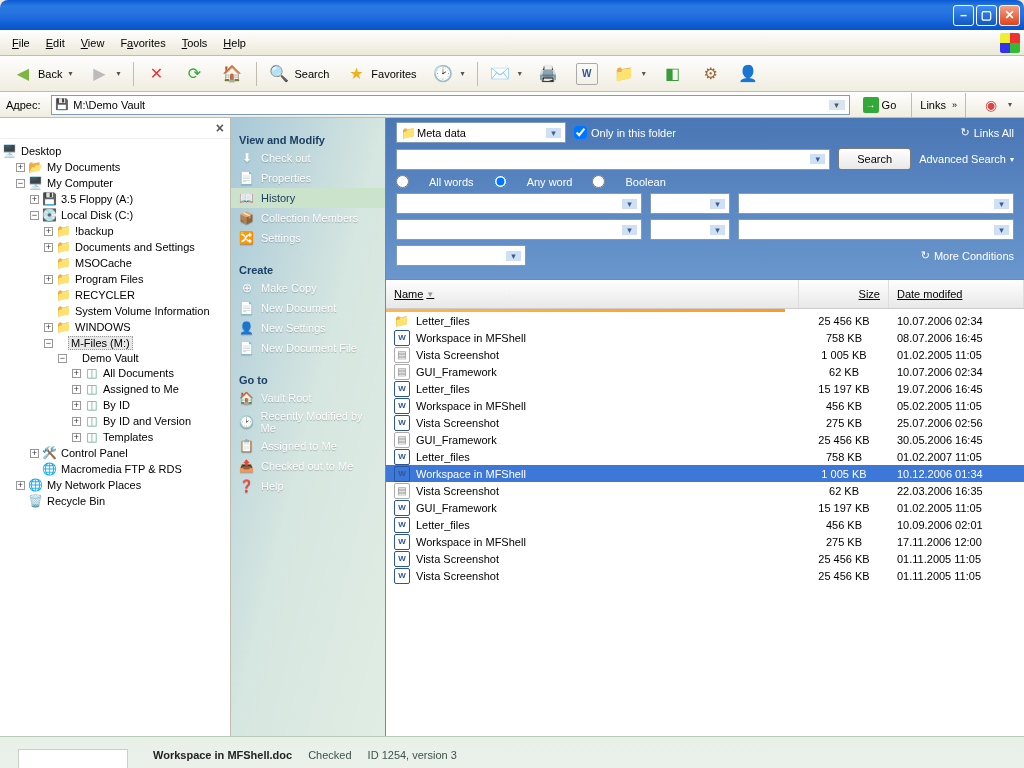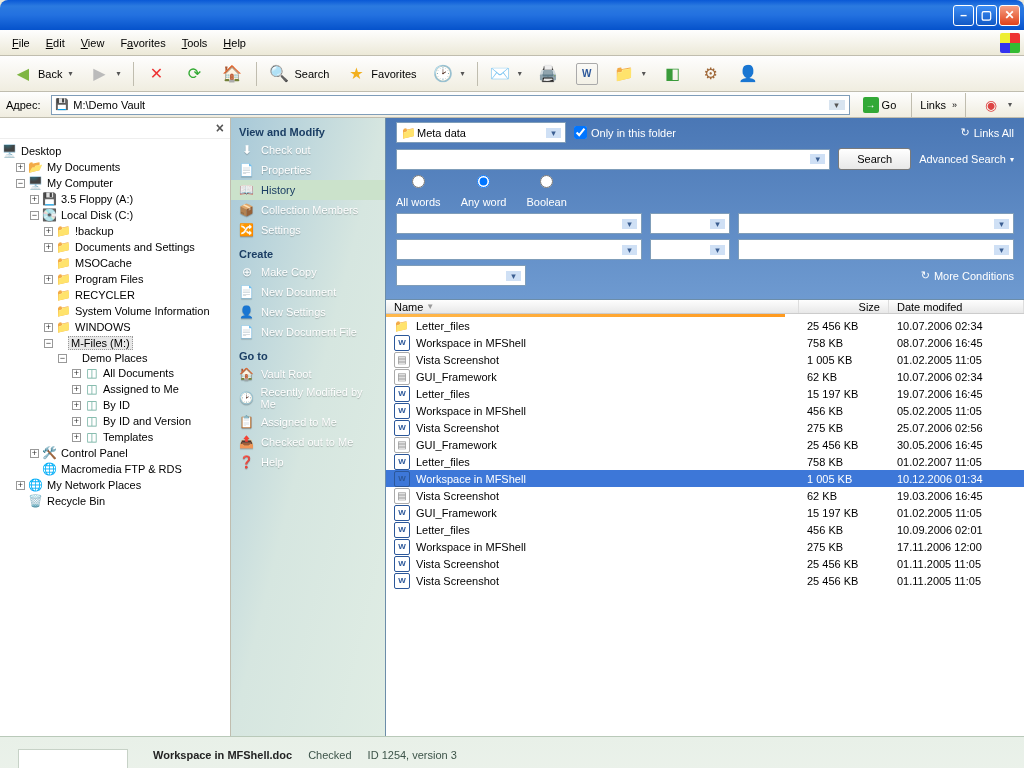--- a/index.html
+++ b/index.html
@@ -36,54 +36,54 @@
 .tree { padding: 4px 2px; overflow: auto; flex: 1; }
 .tn { display: flex; align-items: center; gap: 3px; padding: 1px 0; white-space: nowrap; cursor: default; }
 .tn .sq { width: 9px; height: 9px; border: 1px solid #999; display: flex; align-items: center; justify-content: center; font-size: 9px; line-height: 1; color: #333; background: #fff; }
 .tn .sp { width: 9px; height: 9px; }
 .tn .ic { width: 16px; text-align: center; font-size: 12px; }
 .tn.sel .lbl { background: #e8e8e8; border: 1px dotted #999; padding: 0 2px; }
 .ind1 { padding-left: 14px; } .ind2 { padding-left: 28px; } .ind3 { padding-left: 42px; }
 .ind4 { padding-left: 56px; } .ind5 { padding-left: 70px; }
 
 .task-pane { width: 155px; background: linear-gradient(to bottom right, #a7c8d8 0%, #d6e6e0 50%, #e0ede4 100%); border-right: 1px solid #6c8da9; }
-.tp-head { font-weight: bold; color: #1b3e64; padding: 8px 8px 2px; }
+.tp-head { font-weight: bold; color: #1b3e64; padding: 16px 8px 2px; }
 .tp-item { display: flex; align-items: center; gap: 6px; padding: 2px 8px; color: #fff; cursor: default; text-shadow: 0 1px 1px rgba(0,0,0,0.25); }
 .tp-item.sel { background: #cbe2cb; color: #1b3e64; text-shadow: none; }
 .tp-ic { width: 16px; height: 16px; display: flex; align-items: center; justify-content: center; font-size: 12px; color: #fff; }
 
 .main-pane { flex: 1; display: flex; flex-direction: column; background: linear-gradient(to bottom, #4a77b5 0%, #6f9bd1 30%, #9bbedf 70%, #c9dcea 100%); }
 .search-area { padding: 4px 10px 8px; color: #fff; }
 .sa-row { display: flex; align-items: center; gap: 8px; margin-bottom: 5px; }
 .sa-row .right-link { margin-left: auto; display: flex; align-items: center; gap: 4px; cursor: default; }
 .sa-select { height: 21px; border: 1px solid #7f9db9; background: #fff; color: #000; display: flex; align-items: center; padding: 0 4px; }
 .sa-select .d { margin-left: auto; background: #cfe0f5; color: #3b5e91; width: 15px; text-align: center; font-size: 9px; }
 .sa-ico { width: 16px; font-size: 12px; display: inline-flex; align-items: center; justify-content: center; }
 .sa-chk { display: flex; align-items: center; gap: 4px; }
 .sa-chk input { width: 13px; height: 13px; }
 .sa-btn { height: 22px; padding: 0 18px; background: linear-gradient(to bottom, #fff, #e8e8e8); border: 1px solid #7a7a7a; border-radius: 3px; color: #000; cursor: default; }
-.radio-row label { display: inline-flex; align-items: center; gap: 8px; margin-right: 12px; color: #fff; flex-direction: column; }
+.radio-row label { display: inline-flex; align-items: center; gap: 20px; margin-right: 12px; color: #fff; }
 .filter-row .sa-select { width: 246px; }
 .filter-row .sa-select.sm { width: 80px; }
 .filter-row2 { display: flex; gap: 8px; margin-top: 5px; align-items: center; }
 .filter-row2 .sa-select { width: 246px; }
 .filter-row2 .sa-select.sm { width: 80px; }
 .filter-row2 .sa-select.fill { flex: 1; }
 
 .file-list { flex: 1; background: #fff; border-top: 1px solid #6c8da9; overflow: hidden; color: #000; }
-.fl-head { height: 14px; background: linear-gradient(to bottom, #fefefe, #e8e8e8); border-bottom: 1px solid #ccc; display: flex; }
+.fl-head { height: 29px; background: linear-gradient(to bottom, #fefefe, #e8e8e8); border-bottom: 1px solid #ccc; display: flex; text-decoration: underline; }
 .fl-head .col { border-right: 1px solid #ddd; padding: 3px 8px; display: flex; align-items: center; gap: 3px; cursor: default; }
 .col.name { flex: 1; }
 .col.size { width: 90px; justify-content: flex-end; }
 .col.date { width: 135px; }
 .sel-bar { height: 3px; background: linear-gradient(to right, #ffb84c, #ff9a1f); width: 399px; margin-bottom: 0px; }
 .fl-row { display: flex; align-items: center; height: 17px; }
 .fl-row .fc { display: flex; align-items: center; gap: 6px; padding: 0 8px; }
 .fl-row .fc.name { flex: 1; }
-.fl-row .fc.size { width: 90px; justify-content: flex-start; }
+.fl-row .fc.size { width: 90px; justify-content: center; }
 .fl-row .fc.date { width: 135px; }
 .fl-row.hl { background: #3d77d8; color: #fff; }
 .file-ico { width: 16px; height: 16px; display: inline-flex; align-items: center; justify-content: center; font-size: 12px; }
 .fi-fold { color: #e6c45c; } .fi-word { color: #2b579a; border: 1px solid #2b579a; border-radius: 2px; font-size: 8px; font-weight: bold; } .fi-gen { color: #888; border: 1px solid #aaa; border-radius: 2px; font-size: 10px; }
 
 .detail-pane { height: 145px; background: linear-gradient(to bottom, #e8f0e8, #f3f6f0); border-top: 1px solid #b9c9b9; display: flex; padding: 12px 18px; gap: 25px; color: #3d5449; }
 .detail-thumb { width: 110px; height: 110px; background: #fff; border: 1px solid #c7d2c7; display: flex; align-items: center; justify-content: center; font-size: 36px; color: #2b579a; }
 .detail-info { flex: 1; }
 .di-title { display: flex; gap: 16px; margin-bottom: 10px; }
 .di-title .bold { font-weight: bold; color: #222; }
@@ -249,21 +249,21 @@
           <span class="lbl">WINDOWS</span>
         </div>
       <div class="tn ind3 sel">
           <span class="sq">−</span>
           <span class="sp"></span>
           <span class="lbl">M-Files (M:)</span>
         </div>
       <div class="tn ind4">
           <span class="sq">−</span>
           <span class="sp"></span>
-          <span class="lbl">Demo Places</span>
+          <span class="lbl">Demo Vault</span>
         </div>
       <div class="tn ind5">
           <span class="sq">+</span>
           <span class="ic" style="color:#6a9">◫</span>
           <span class="lbl">All Documents</span>
         </div>
       <div class="tn ind5">
           <span class="sq">+</span>
           <span class="ic" style="color:#6a9">◫</span>
           <span class="lbl">Assigned to Me</span>
@@ -583,21 +583,21 @@
           </div>
           <div class="fl-row">
             <div class="fc name">
               <span class="file-ico fi-gen">▤</span>
               <span>Vista Screenshot</span>
             </div>
             <div class="fc size">
               <span>62 KB</span>
             </div>
             <div class="fc date">
-              <span>19.03.2006 16:45</span>
+              <span>22.03.2006 16:35</span>
             </div>
           </div>
           <div class="fl-row">
             <div class="fc name">
               <span class="file-ico fi-word">W</span>
               <span>GUI_Framework</span>
             </div>
             <div class="fc size">
               <span>15 197 KB</span>
             </div>

